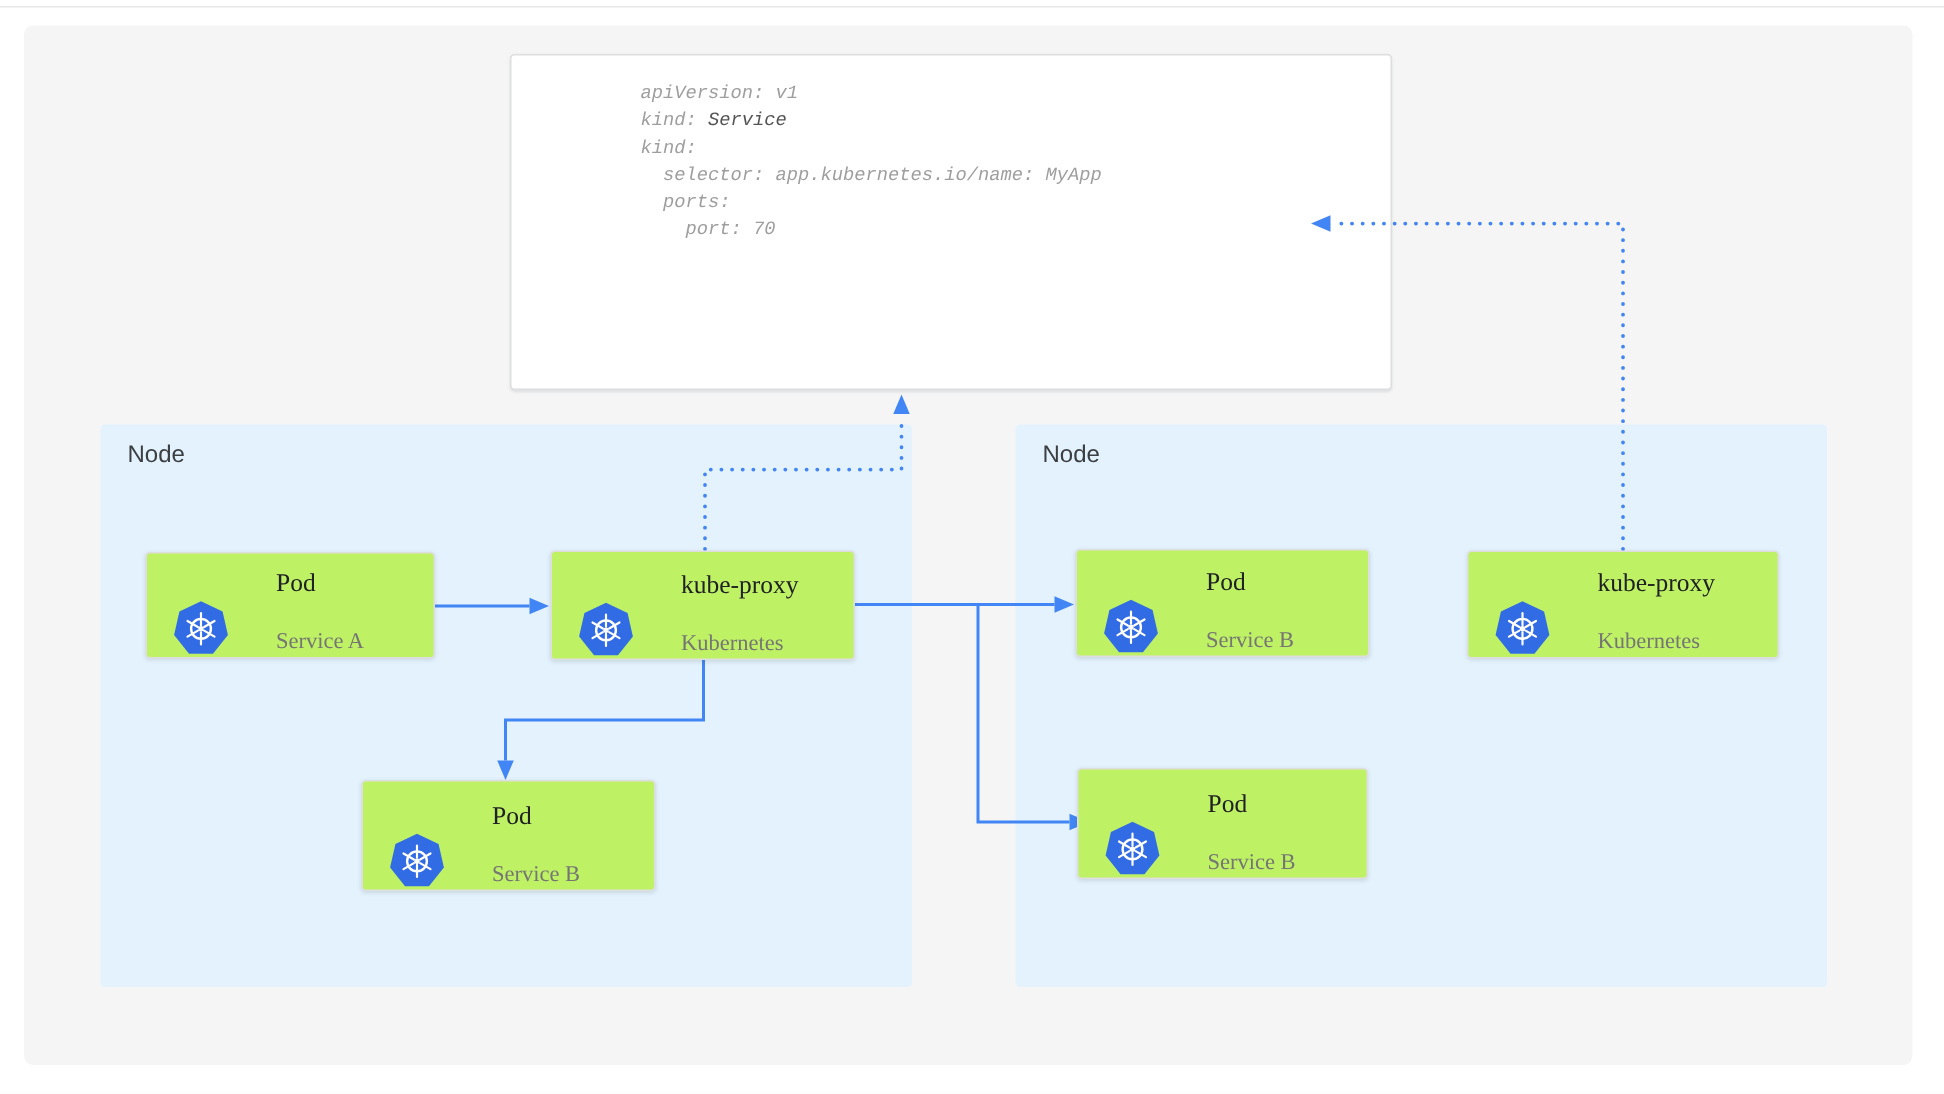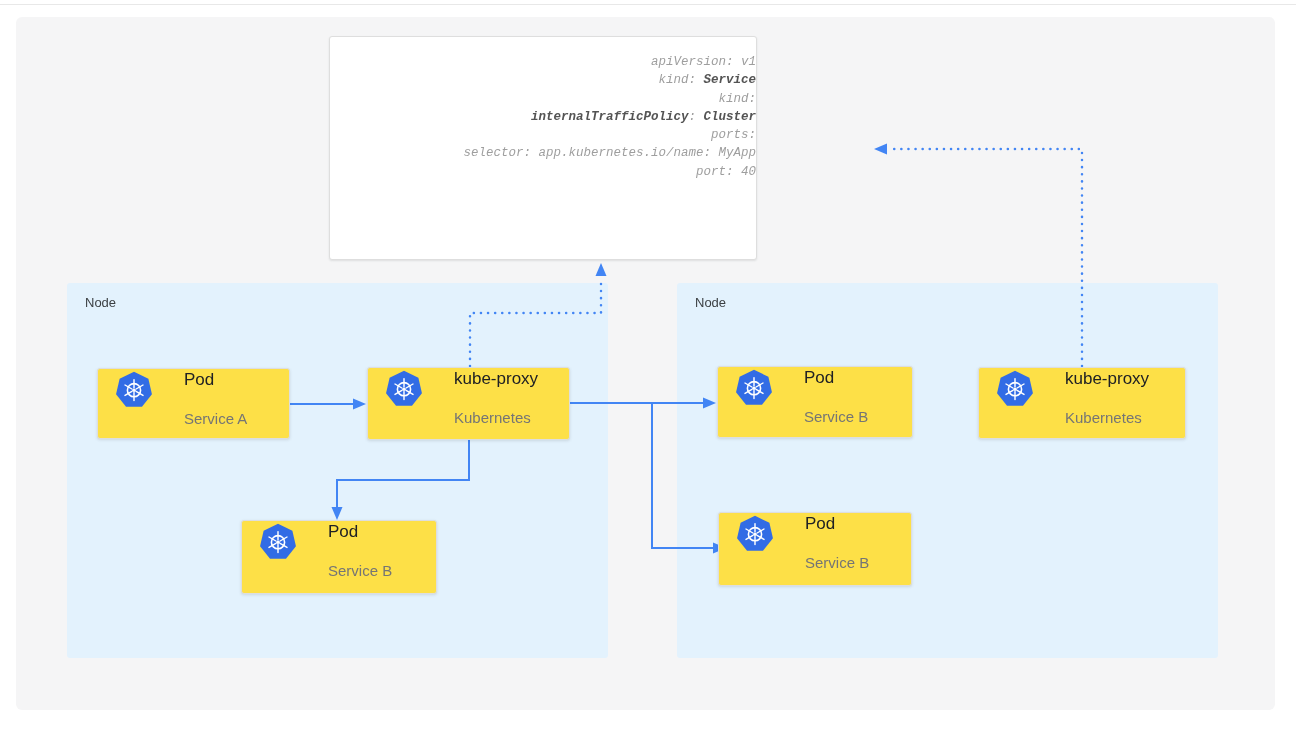--- a/index.html
+++ b/index.html
@@ -33,51 +33,51 @@
   }
   .node {
     position: absolute;
     background: var(--node-bg);
     border-radius: 3px;
   }
   #node-left  { left: 67px;  top: 283px; width: 541px; height: 375px; }
   #node-right { left: 677px; top: 283px; width: 541px; height: 375px; }
   .node-label {
     position: absolute; left: 18px; top: 12px;
-    font-size: 13px; color: var(--node-label);
+    font-size: 16px; color: var(--node-label);
   }
   .yaml-card {
-    position: absolute; left: 329px; top: 36px; width: 428px; height: 224px;
+    position: absolute; left: 340px; top: 36px; width: 588px; height: 224px;
     background: #ffffff;
     border: 1px solid var(--card-border);
     border-radius: 3px;
     box-shadow: 0 1px 2px rgba(60,64,67,0.12);
-    text-align: right;
   }
   .code {
     padding: 16px 0 0 86px;
   }
   .code-line {
     font-family: "Liberation Mono", "DejaVu Sans Mono", monospace;
     font-style: italic;
     font-size: 12.5px;
     line-height: 18.3px;
     color: var(--code-text);
     white-space: pre;
   }
-  .code-line .b { font-weight: bold; color: var(--code-bold); }
+  .code-line .b { font-weight: normal; color: var(--code-bold); }
   .card {
     position: absolute;
-    background: #fde047;
+    background: #bef264;
     border: 1px solid var(--card-border);
     border-radius: 3px;
     box-shadow: 0 1px 3px rgba(60,64,67,0.15);
     display: flex;
-    align-items: flex-start;
+    align-items: flex-end;
     padding-left: 16px;
+    font-family: Liberation Serif, serif;
   }
   #card-pod-a  { left: 97px;  top: 368px; width: 193px; height: 71px; }
   #card-kp-l   { left: 367px; top: 367px; width: 203px; height: 73px; }
   #card-pod-bl { left: 241px; top: 520px; width: 196px; height: 74px; }
   #card-pod-rt { left: 717px; top: 366px; width: 196px; height: 72px; }
   #card-pod-rb { left: 718px; top: 512px; width: 194px; height: 74px; }
   #card-kp-r   { left: 978px; top: 367px; width: 208px; height: 72px; }
   .k8s-icon { width: 40px; height: 40px; flex: 0 0 40px; }
   .card-text { margin-left: 30px; }
   .card-title {
@@ -129,24 +129,23 @@
 </div>
 <div class="node" id="node-right">
   <div class="node-label">Node</div>
 </div>
 
 <div class="yaml-card">
   <div class="code" id="yaml-code">
       <div class="code-line"><span>apiVersion: v1</span></div>
       <div class="code-line"><span>kind: </span><span class="b">Service</span></div>
       <div class="code-line"><span>kind:</span></div>
-      <div class="code-line"><span>  </span><span class="b">internalTrafficPolicy</span><span>: </span><span class="b">Cluster</span></div>
+      <div class="code-line"><span>  selector: app.kubernetes.io/name: MyApp</span></div>
       <div class="code-line"><span>  ports:</span></div>
-      <div class="code-line"><span>  selector: app.kubernetes.io/name: MyApp</span></div>
-      <div class="code-line"><span>    port: 40</span></div>
+      <div class="code-line"><span>    port: 70</span></div>
     </div>
 </div>
 
 <svg class="arrows" viewBox="0 0 1296 729">
 
   <path class="arrow-solid" d="M290,404 H353"></path>
   <polygon class="arrow-head" points="366,404 353,398.5 353,409.5"></polygon>
 
   <path class="arrow-solid" d="M570,403 H703"></path>
   <polygon class="arrow-head" points="716,403 703,397.5 703,408.5"></polygon>

